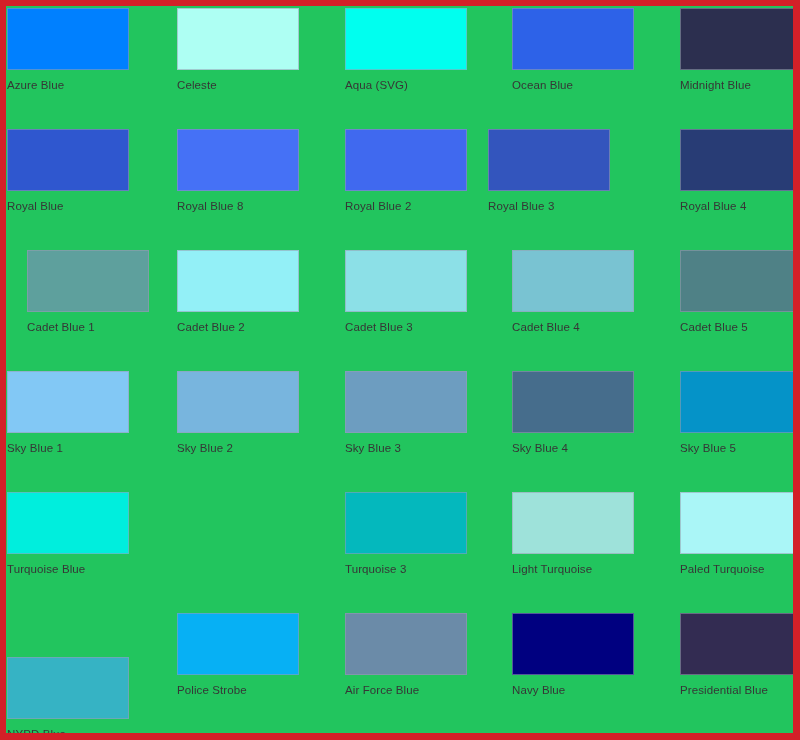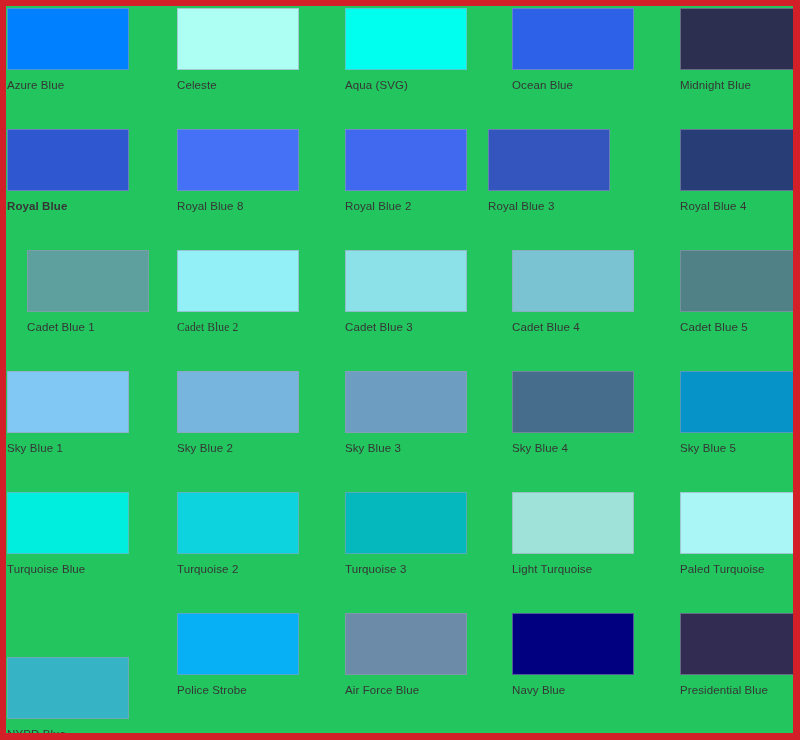--- a/index.html
+++ b/index.html
@@ -93,21 +93,21 @@
         <div class="swatch-label">Aqua (SVG)</div>
       </div>
       <div class="cell" style="left: 512px; top: 8px;">
         <div class="swatch" style="background: rgb(45, 98, 232);"></div>
         <div class="swatch-label">Ocean Blue</div>
       </div>
       <div class="cell" style="left: 680px; top: 8px;">
         <div class="swatch" style="background: rgb(44, 47, 79);"></div>
         <div class="swatch-label">Midnight Blue</div>
       </div>
-      <div class="cell" style="left: 7px; top: 129px; font-weight: bold;">
+      <div class="cell" style="left: 7px; top: 129px;">
         <div class="swatch" style="background: rgb(47, 87, 207);"></div>
         <div class="swatch-label">Royal Blue</div>
       </div>
       <div class="cell" style="left: 177px; top: 129px;">
         <div class="swatch" style="background: rgb(69, 113, 246);"></div>
         <div class="swatch-label">Royal Blue 8</div>
       </div>
       <div class="cell" style="left: 345px; top: 129px;">
         <div class="swatch" style="background: rgb(64, 105, 239);"></div>
         <div class="swatch-label">Royal Blue 2</div>
@@ -117,21 +117,21 @@
         <div class="swatch-label">Royal Blue 3</div>
       </div>
       <div class="cell" style="left: 680px; top: 129px;">
         <div class="swatch" style="background: rgb(40, 60, 117);"></div>
         <div class="swatch-label">Royal Blue 4</div>
       </div>
       <div class="cell" style="left: 7px; top: 250px; margin-left: 20px;">
         <div class="swatch" style="background: rgb(94, 160, 157);"></div>
         <div class="swatch-label">Cadet Blue 1</div>
       </div>
-      <div class="cell" style="left: 177px; top: 250px; font-family: Liberation Serif, serif;">
+      <div class="cell" style="left: 177px; top: 250px;">
         <div class="swatch" style="background: rgb(147, 240, 247);"></div>
         <div class="swatch-label">Cadet Blue 2</div>
       </div>
       <div class="cell" style="left: 345px; top: 250px;">
         <div class="swatch" style="background: rgb(140, 224, 231);"></div>
         <div class="swatch-label">Cadet Blue 3</div>
       </div>
       <div class="cell" style="left: 512px; top: 250px;">
         <div class="swatch" style="background: rgb(121, 195, 210);"></div>
         <div class="swatch-label">Cadet Blue 4</div>
@@ -156,24 +156,20 @@
         <div class="swatch" style="background: rgb(70, 109, 140);"></div>
         <div class="swatch-label">Sky Blue 4</div>
       </div>
       <div class="cell" style="left: 680px; top: 371px;">
         <div class="swatch" style="background: rgb(5, 147, 200);"></div>
         <div class="swatch-label">Sky Blue 5</div>
       </div>
       <div class="cell" style="left: 7px; top: 492px;">
         <div class="swatch" style="background: rgb(0, 238, 221);"></div>
         <div class="swatch-label">Turquoise Blue</div>
-      </div>
-      <div class="cell" style="left: 177px; top: 492px;">
-        <div class="swatch" style="background: rgb(13, 211, 222);"></div>
-        <div class="swatch-label">Turquoise 2</div>
       </div>
       <div class="cell" style="left: 345px; top: 492px;">
         <div class="swatch" style="background: rgb(4, 184, 189);"></div>
         <div class="swatch-label">Turquoise 3</div>
       </div>
       <div class="cell" style="left: 512px; top: 492px;">
         <div class="swatch" style="background: rgb(158, 226, 218);"></div>
         <div class="swatch-label">Light Turquoise</div>
       </div>
       <div class="cell" style="left: 680px; top: 492px;">

